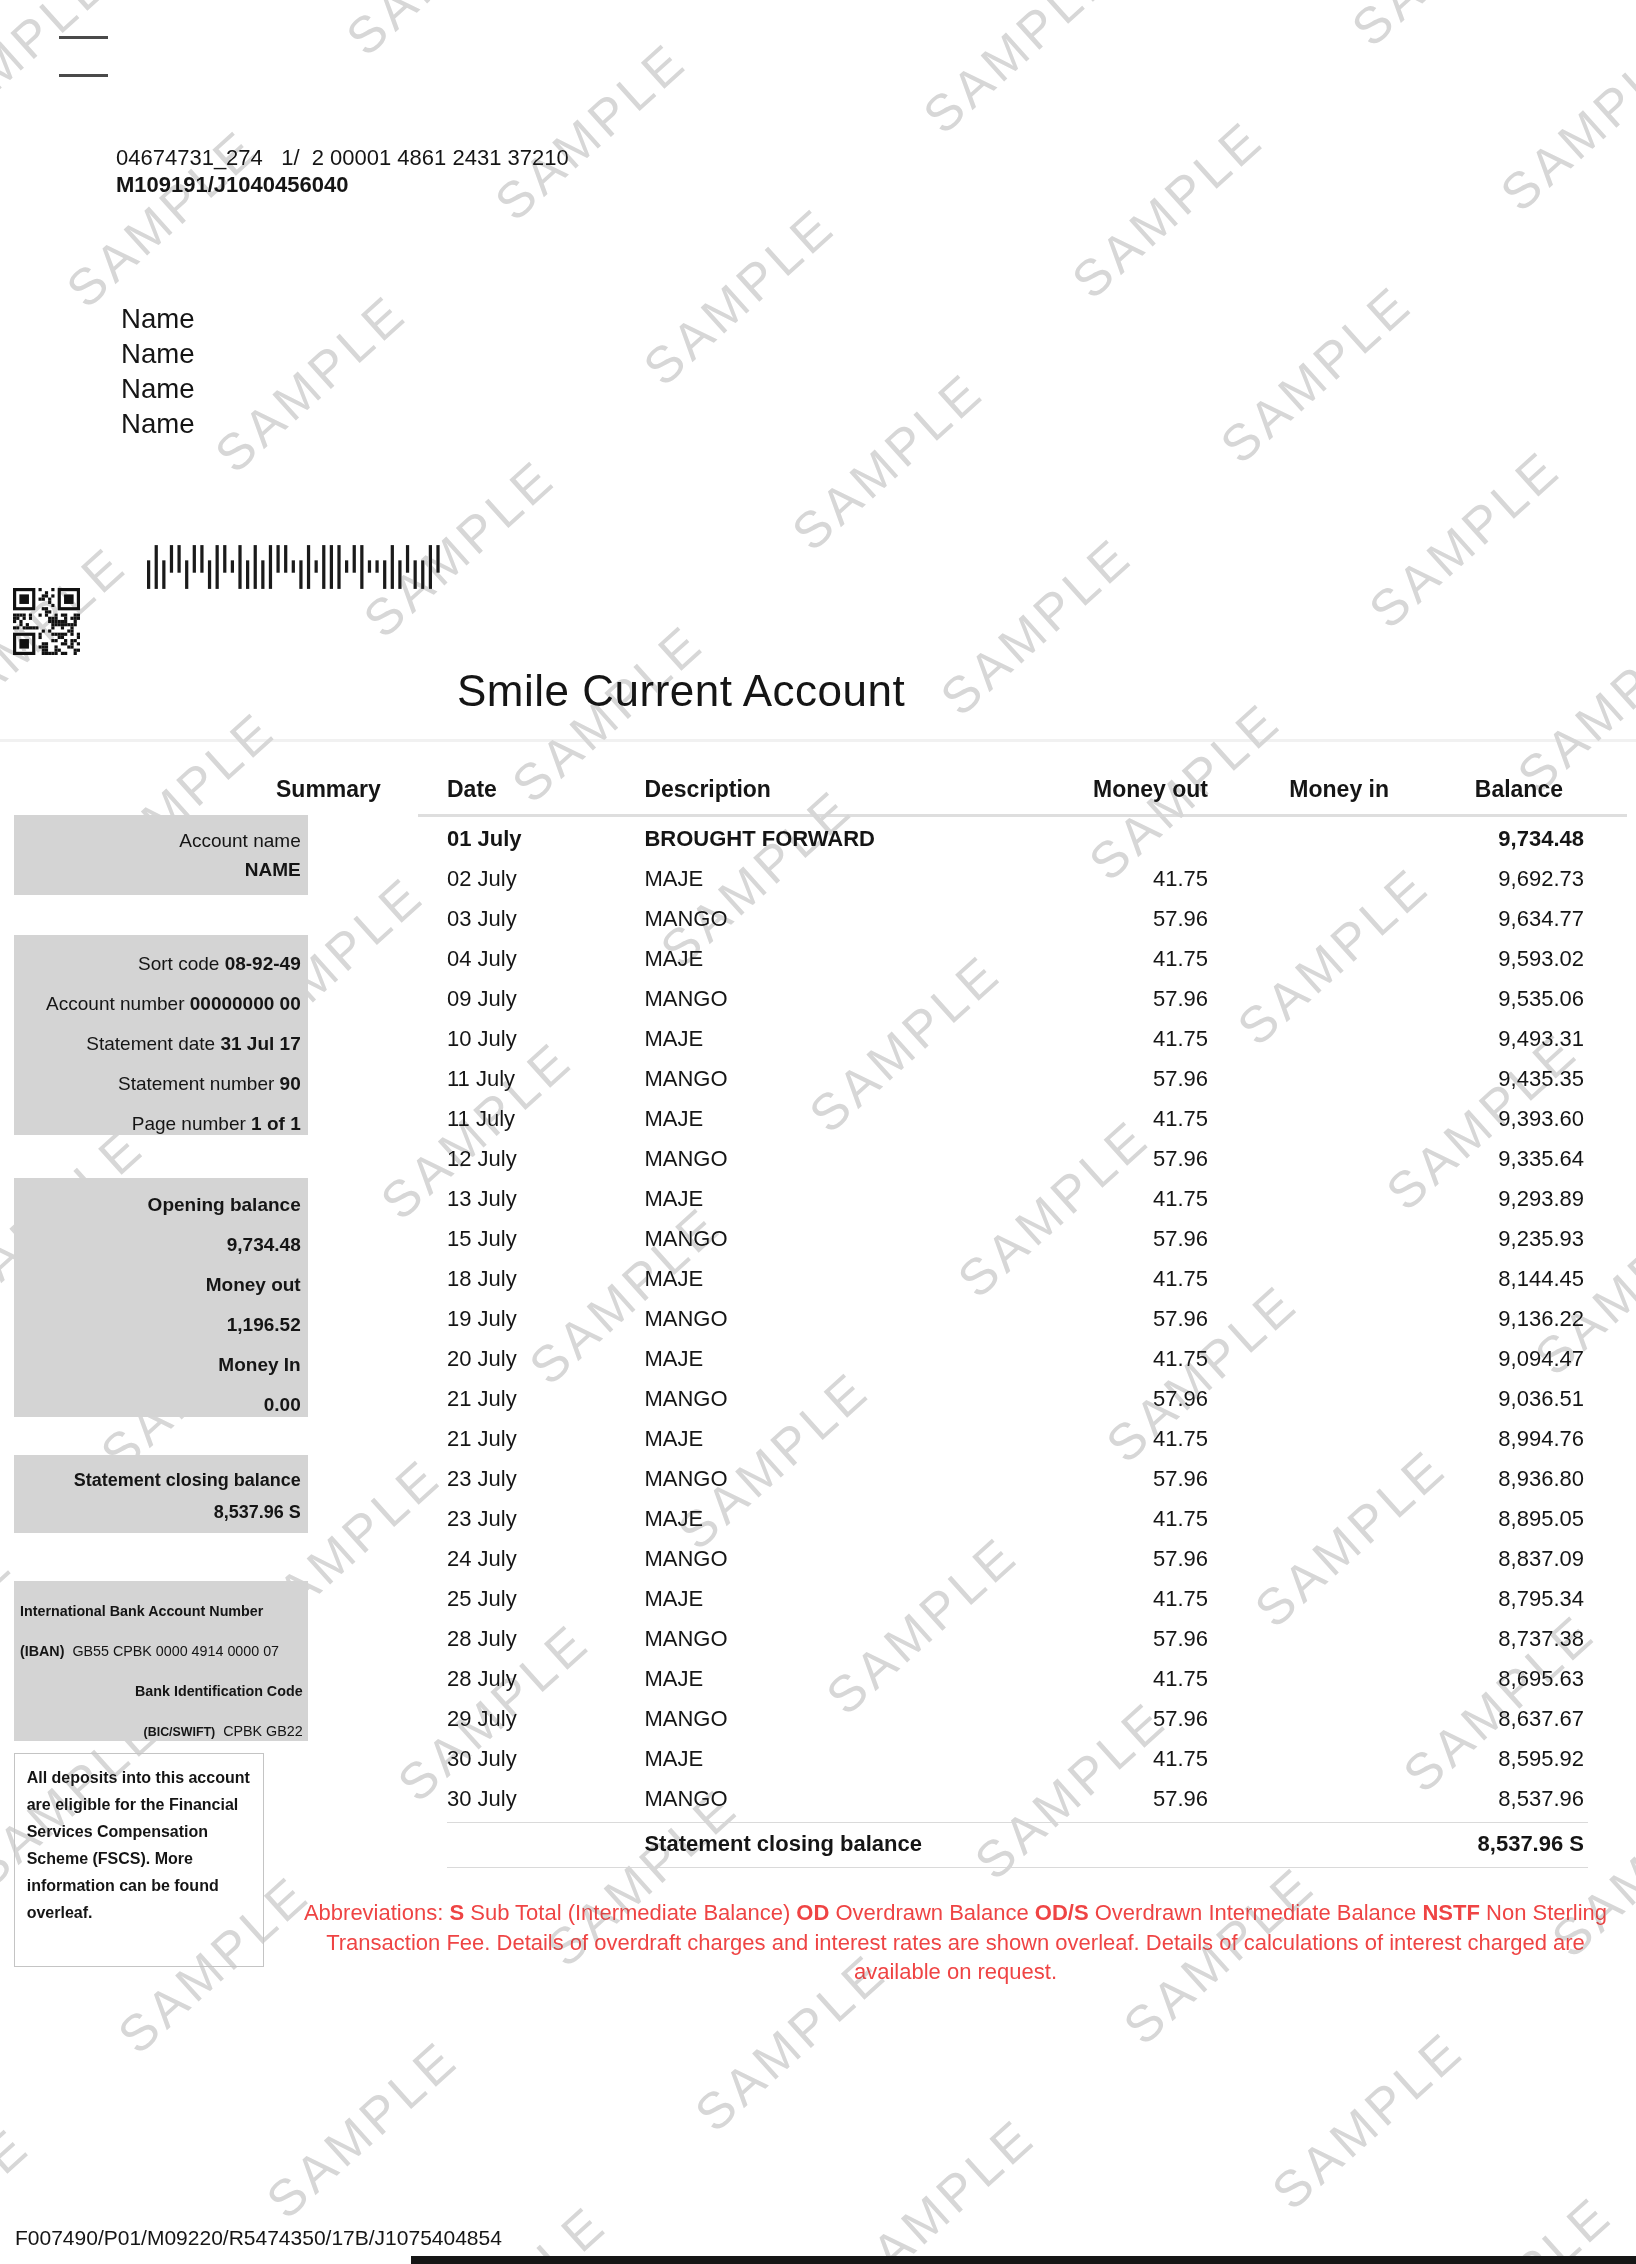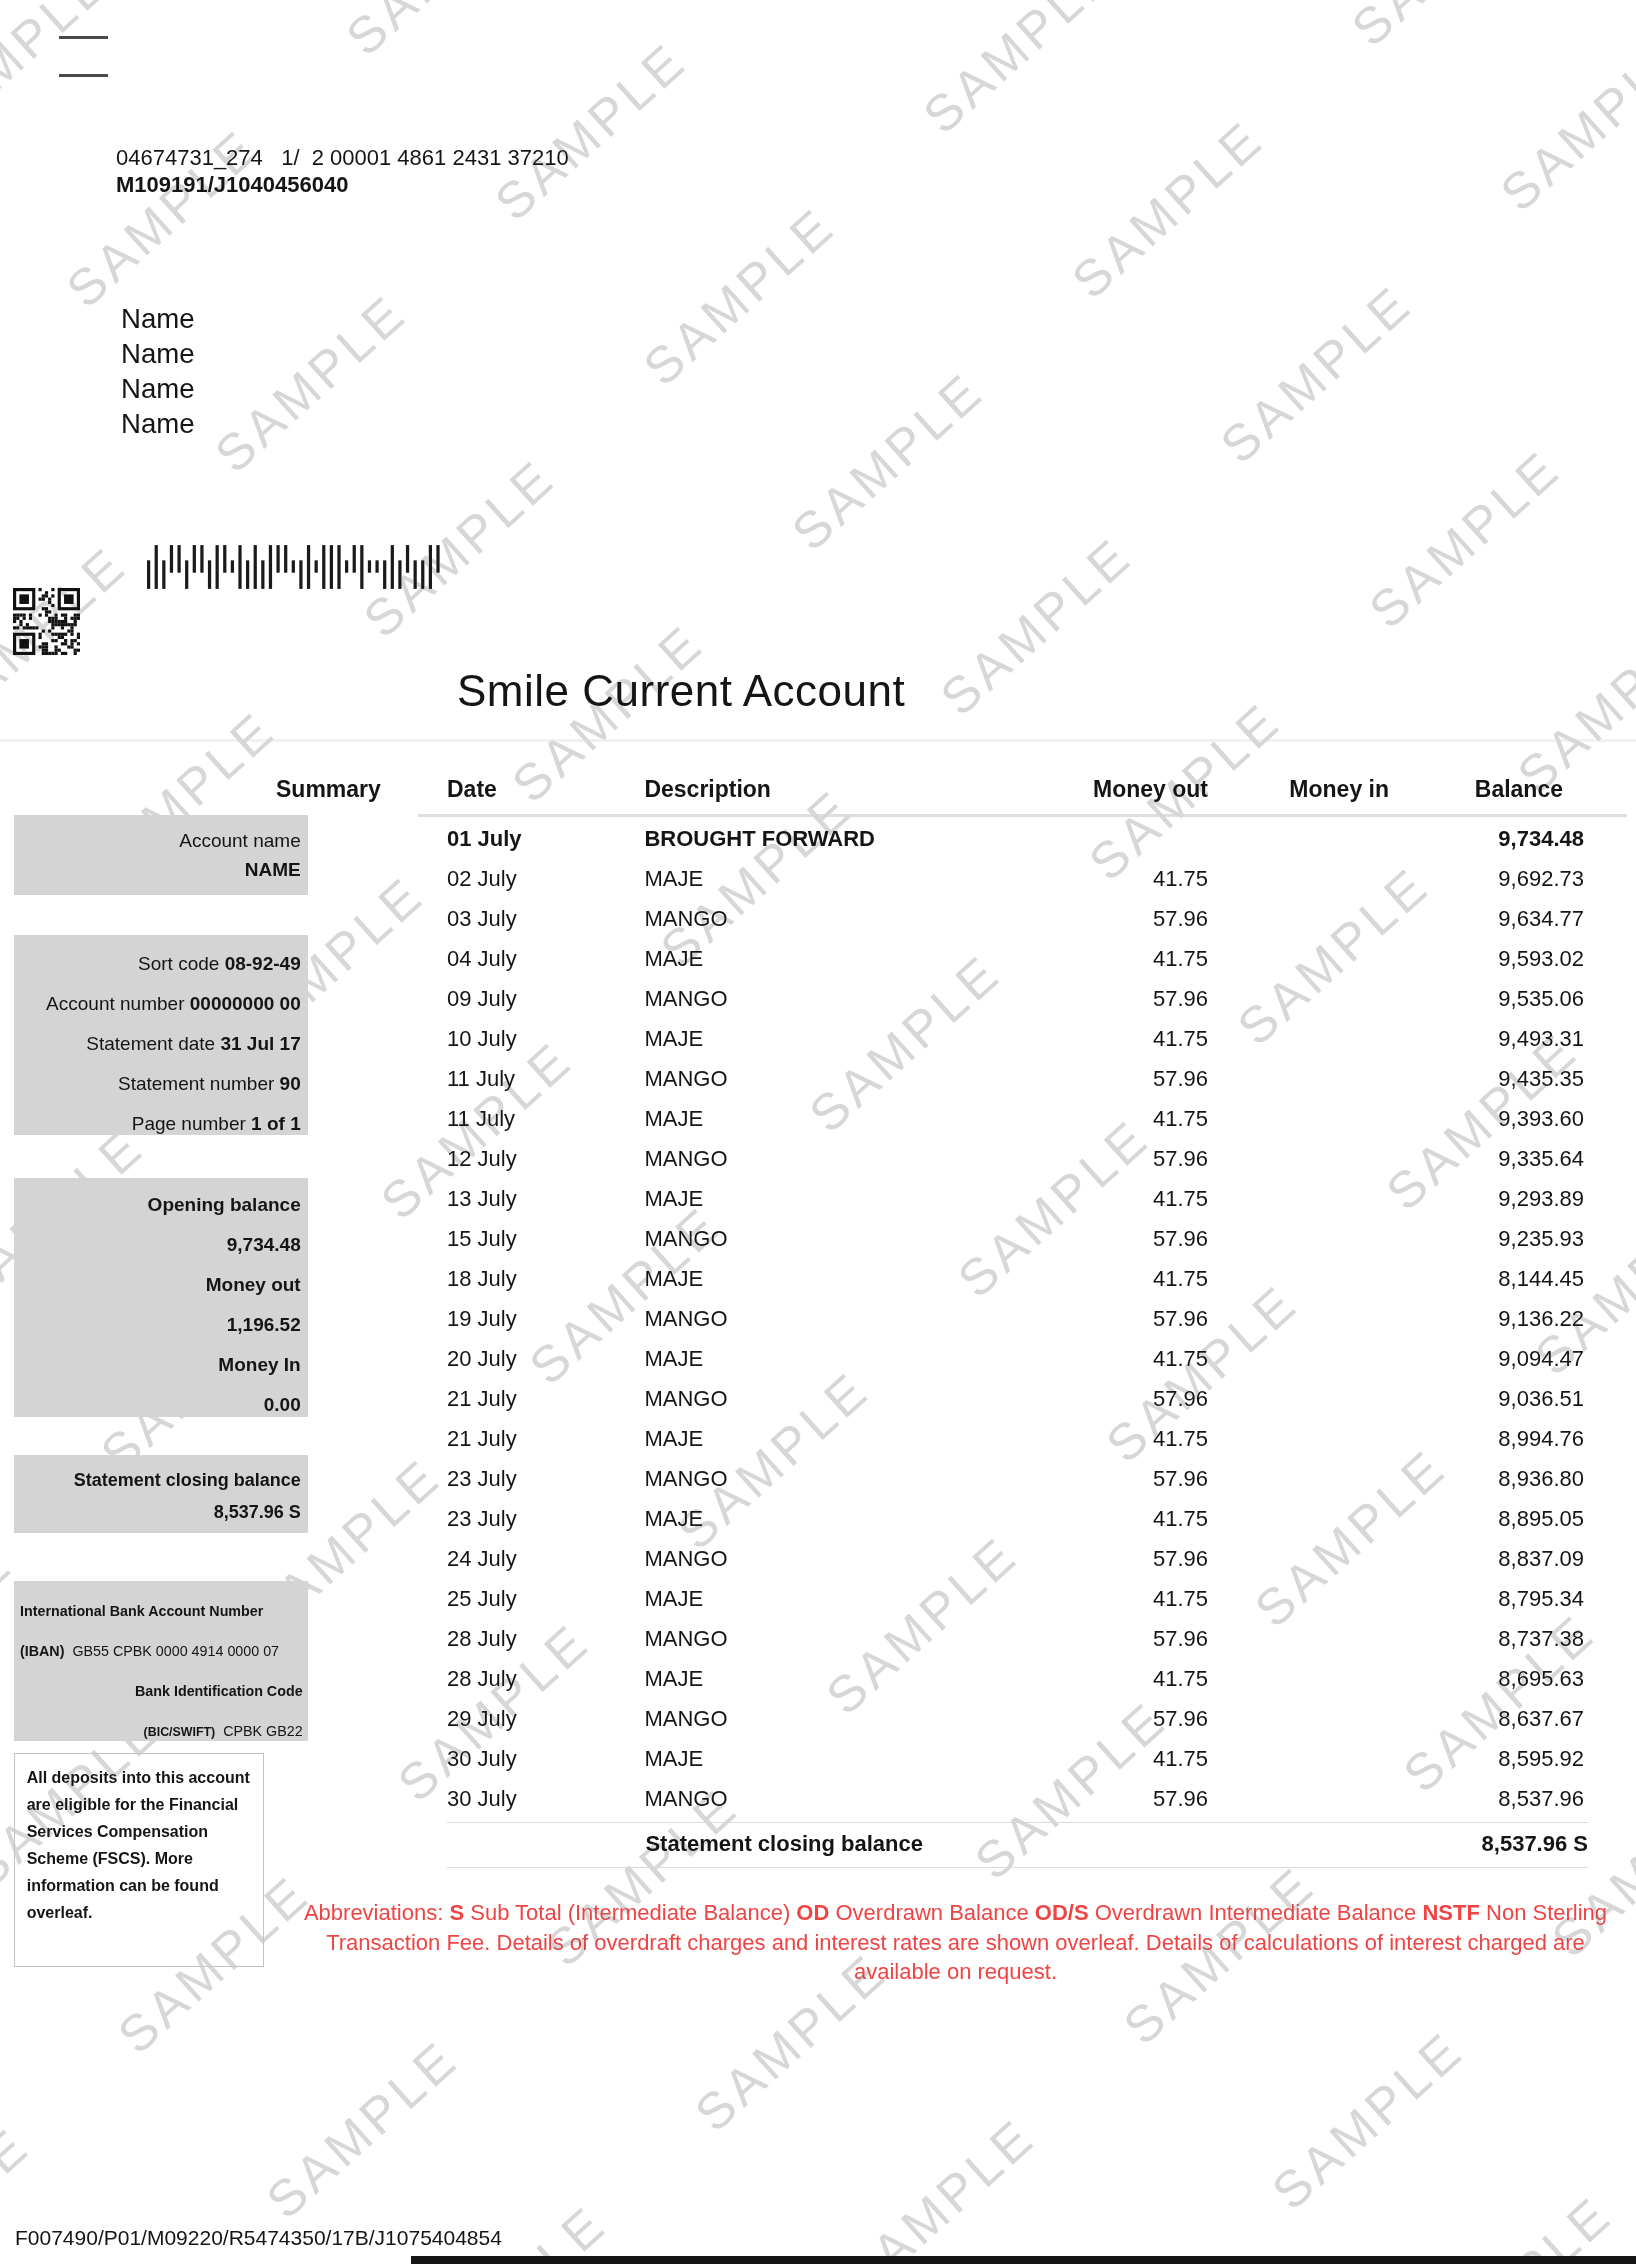--- a/index.html
+++ b/index.html
@@ -25,21 +25,21 @@
   .ref-line2 { position:absolute; left:116px; top:172px; font-size:22px; font-weight:bold; white-space:pre; }
   .recipient { position:absolute; left:121px; top:301px; font-size:27.6px; line-height:35px; }
 
   .mail-barcode { position:absolute; left:147px; top:544px; }
   .qr { position:absolute; left:13.3px; top:588px; }
 
   .title { position:absolute; left:457px; top:666px; margin:0; font-size:44px; font-weight:400; letter-spacing:0.5px; }
   .title-rule { position:absolute; left:0; top:739px; width:1637px; height:2.9px; background:#f1f1f1; }
 
   .summary-head { position:absolute; left:276px; top:776px; font-size:23px; font-weight:bold; }
-  .table-grid { display:flex;justify-content:space-between; }
+  .table-grid { display:flex; }
   .cell { box-sizing:border-box; }
   .cell.date { width:185px; }
   .cell.desc { width:314px; padding-left:12.4px; }
   .cell.out  { width:262px; text-align:right; }
   .cell.in   { width:181px; text-align:right; }
   .cell.bal  { width:195px; text-align:right; }
   .thead { position:absolute; left:447px; top:776px; font-size:23px; font-weight:bold; }
   .thead .bal { padding-right:21px; }
   .head-rule { position:absolute; left:418px; top:814px; width:1209px; height:2.9px; background:#dedede; }
 

